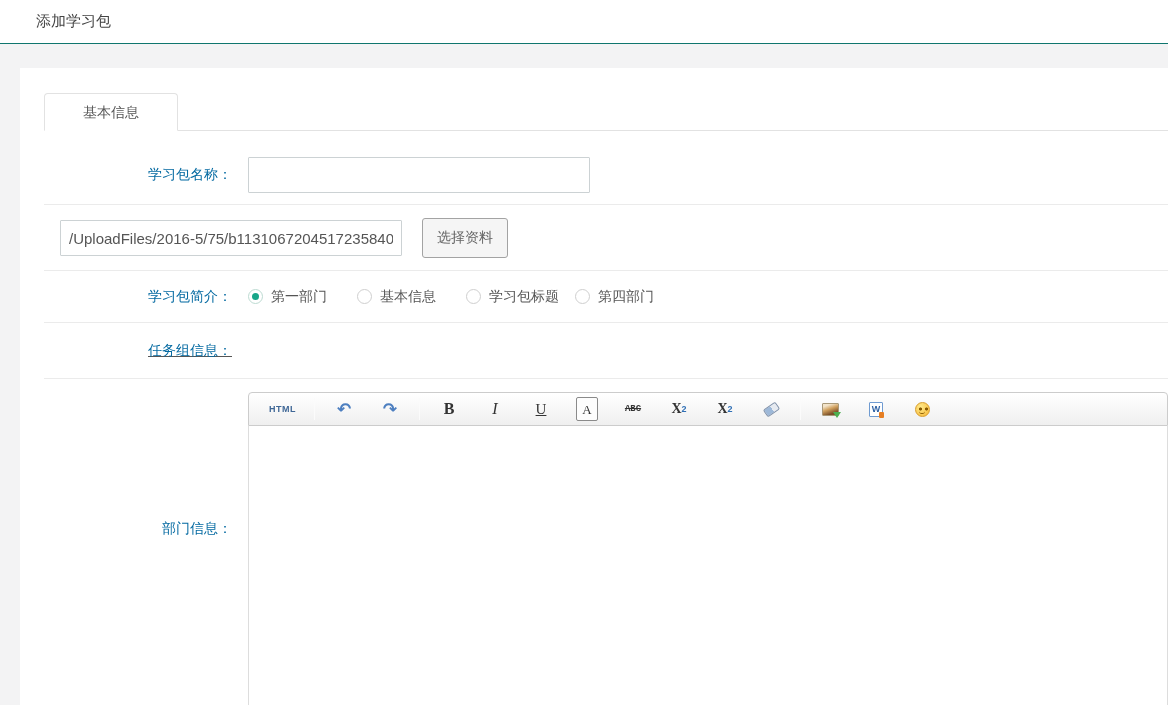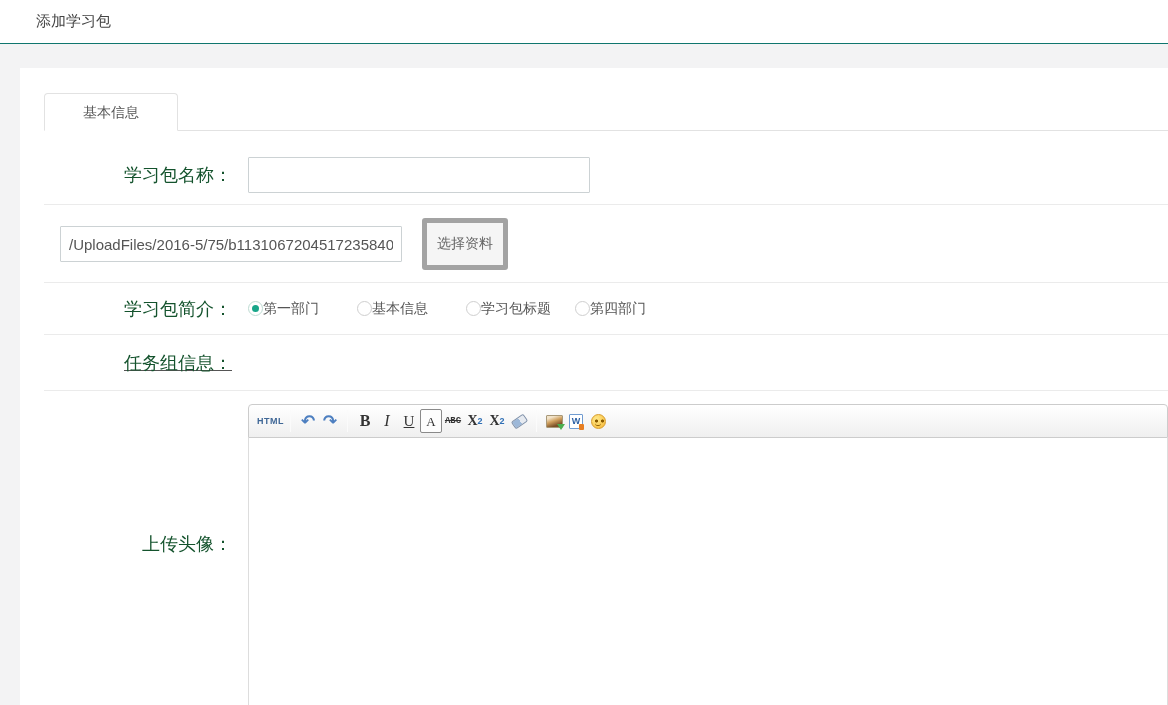--- a/index.html
+++ b/index.html
@@ -56,22 +56,22 @@
   .row {
     margin-left: 24px;
     border-bottom: 1px solid #ebebeb;
     display: flex;
     align-items: center;
   }
   .field-label {
     width: 188px;
     flex: none;
     text-align: right;
-    font-size: 18px;
-    color: #14532d;
+    font-size: 14px;
+    color: #0369a1;
   }
   .control { margin-left: 16px; display: flex; align-items: center; }
 
   .row-first  { padding: 26px 0 11px 0; }
   .row-input  { padding: 13px 0 12px 0; }
   .row-radio  { height: 52px; }
   .row-radio2 { height: 56px; text-decoration: underline; }
   .row-editor { border-bottom: none; padding-top: 13px; align-items: flex-start; }
   .label-editor { margin-top: 128px; }
 
@@ -82,23 +82,23 @@
     background: #fff;
     padding: 0 8px;
     font-size: 15px;
     color: #555;
     font-family: "Liberation Sans", "DejaVu Sans", sans-serif;
     outline: none;
   }
 
   .select-btn {
     margin-left: 20px;
-    width: 86px; height: 52px;
+    width: 86px; height: 40px;
     background: #f5f5f5;
-    border: 5px solid #a3a3a3;
+    border: 1px solid #a3a3a3;
     border-radius: 3px;
     font-size: 14px;
     color: #666;
     cursor: pointer;
     font-family: "Liberation Sans", "DejaVu Sans", sans-serif;
   }
 
   
   .radio-option {
     display: inline-flex;
@@ -116,21 +116,21 @@
   }
   .radio-circle.checked { border-color: #bddbd2; }
   .radio-circle.checked::after {
     content: "";
     position: absolute;
     left: 3px; top: 3px;
     width: 7px; height: 7px;
     border-radius: 50%;
     background: #18a689;
   }
-  .radio-text { font-size: 14px; color: #555; }
+  .radio-text { margin-left: 8px; font-size: 14px; color: #555; }
 
   
   .editor { display: block; width: 1000px; }
   .editor-toolbar {
     height: 34px;
     border: 1px solid #ccc;
     border-radius: 4px 4px 0 0;
     background: linear-gradient(#ffffff, #efefef);
     display: flex;
     align-items: center;
@@ -144,21 +144,21 @@
     outline: none;
     padding: 6px;
     font-size: 14px;
   }
 
   .tb-btn {
     min-width: 22px; height: 24px;
     display: inline-flex;
     align-items: center;
     justify-content: center;
-    margin: 0 0;
+    margin: 0 12px;
     cursor: pointer;
     border-radius: 2px;
   }
   .tb-sep {
     width: 1px; height: 22px;
     background: #d0d0d0;
     border-right: 1px solid #fbfbfb;
     margin: 0 6px;
     flex: none;
   }
@@ -290,21 +290,21 @@
             <span class="radio-text">第四部门</span>
           </label>
         </div>
     </div>
 
     <div class="row row-radio2">
       <div class="field-label">任务组信息：</div>
     </div>
 
     <div class="row row-editor">
-      <div class="field-label label-editor">上传头像：</div>
+      <div class="field-label label-editor">部门信息：</div>
       <div class="control editor">
         <div class="editor-toolbar">
             <span class="tb-btn tb-html">HTML</span>
             <span class="tb-sep"></span>
             <span class="tb-btn tb-arrow">↶</span>
             <span class="tb-btn tb-arrow">↷</span>
             <span class="tb-sep"></span>
             <span class="tb-btn tb-bold">B</span>
             <span class="tb-btn tb-italic">I</span>
             <span class="tb-btn tb-underline">U</span>

